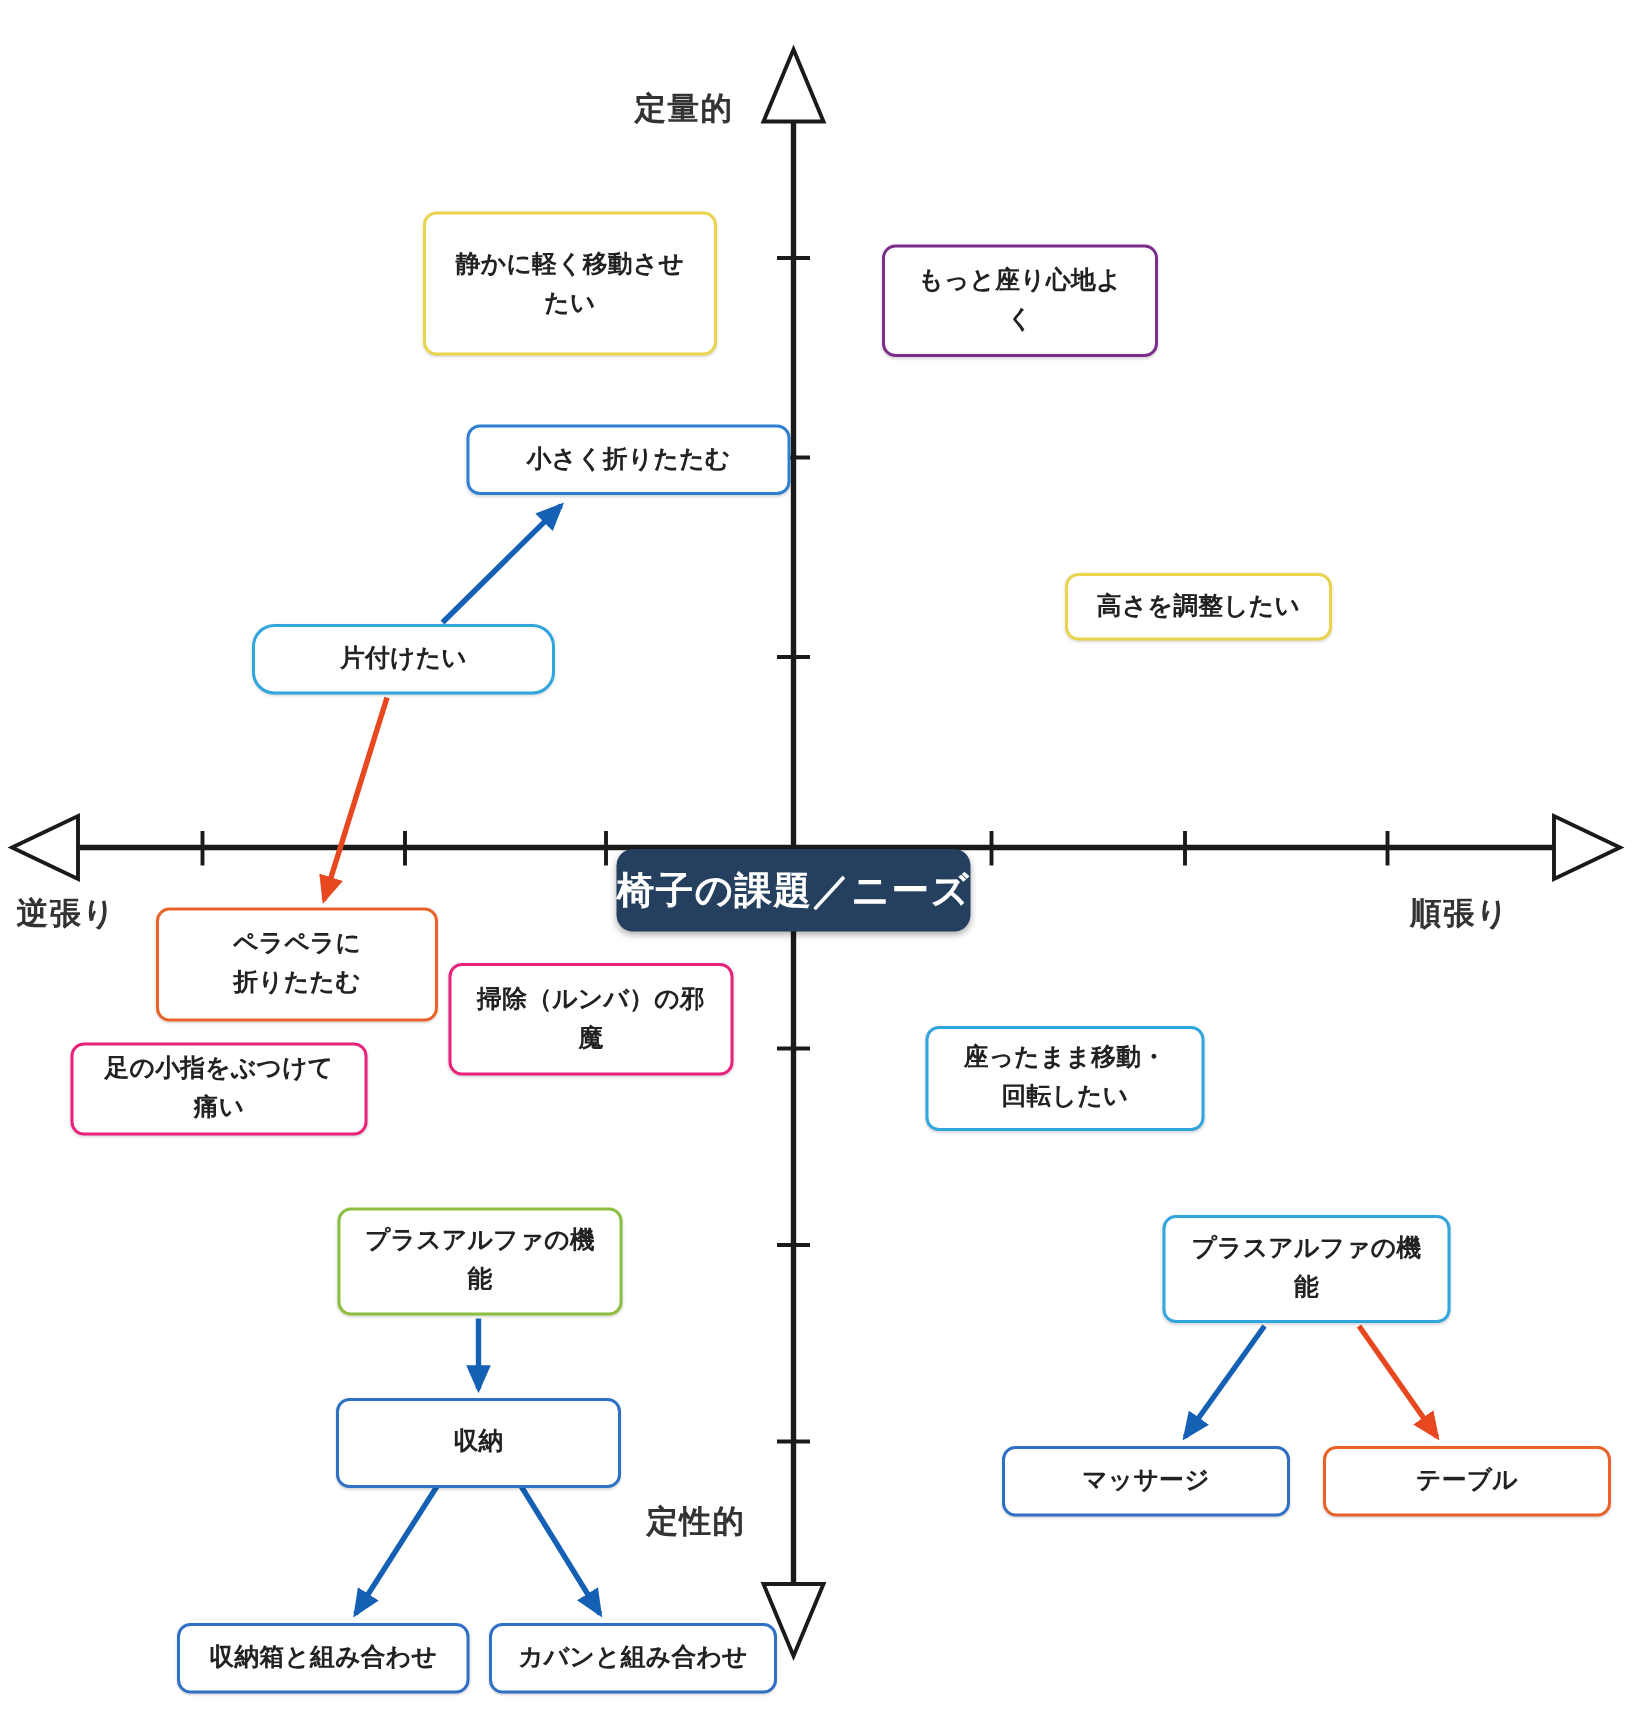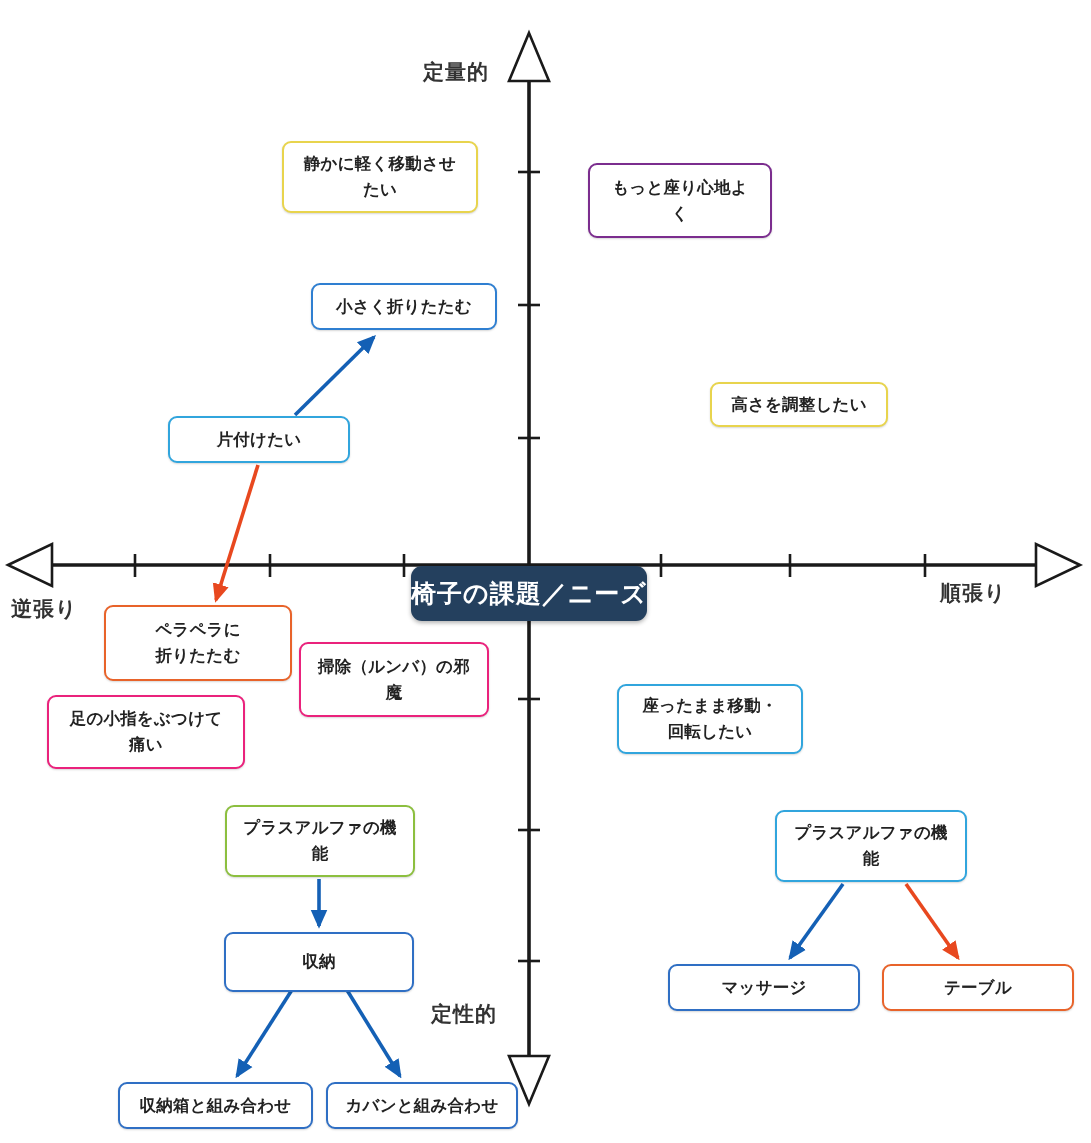--- a/index.html
+++ b/index.html
@@ -136,45 +136,45 @@
       <line x1="843" y1="884" x2="790" y2="958" stroke="#1460b5" stroke-width="3.6" marker-end="url(#ah-blue)"></line>
     </g>
     <g>
       <line x1="906" y1="884" x2="958" y2="958" stroke="#e8481f" stroke-width="3.6" marker-end="url(#ah-orange)"></line>
     </g>
   </svg>
 
   <div class="axis-label" style="left:423px; top:58px;">定量的</div>
   <div class="axis-label" style="left:431px; top:1000px;">定性的</div>
   <div class="axis-label" style="left:11px; top:595px;">逆張り</div>
-  <div class="axis-label" style="left:940px; top:579px;text-align:center;">順張り</div>
+  <div class="axis-label" style="left:940px; top:595px;text-align:center;">順張り</div>
 
   <div class="center-node" style="left:411px; top:538px; width:236px; height:55px;">椅子の課題／ニーズ</div>
 
-  <div class="node" style="left:282px; top:141px; width:196px; height:72px; border-color:#e8d44d;font-family:Liberation Serif, serif;">
+  <div class="node" style="left:282px; top:141px; width:196px; height:96px; border-color:#e8d44d;font-family:Liberation Serif, serif;">
     <div>
       <span>静かに軽く移動させ</span>
       <span>たい</span>
     </div>
   </div>
 
   <div class="node" style="left:588px; top:163px; width:184px; height:75px; border-color:#7b2d8e;">
     <div>
       <span>もっと座り心地よ</span>
       <span>く</span>
     </div>
   </div>
 
-  <div class="node" style="left:311px; top:283px; width:186px; height:47px; border-color:#2f7fd1;text-align:right;">
+  <div class="node" style="left:311px; top:283px; width:216px; height:47px; border-color:#2f7fd1;text-align:right;">
     <div>
         <span>小さく折りたたむ</span>
       </div>
   </div>
 
-  <div class="node" style="left:168px; top:416px; width:182px; height:47px; border-color:#31a5dd;">
+  <div class="node" style="left:168px; top:416px; width:202px; height:47px; border-color:#31a5dd;border-radius:15px;">
     <div>
         <span>片付けたい</span>
       </div>
   </div>
 
   <div class="node" style="left:710px; top:382px; width:178px; height:45px; border-color:#e8d44d;">
     <div>
         <span>高さを調整したい</span>
       </div>
   </div>
@@ -186,21 +186,21 @@
     </div>
   </div>
 
   <div class="node" style="left:299px; top:642px; width:190px; height:75px; border-color:#ea227c;">
     <div>
       <span>掃除（ルンバ）の邪</span>
       <span>魔</span>
     </div>
   </div>
 
-  <div class="node" style="left:47px; top:695px; width:198px; height:74px; border-color:#ea227c;">
+  <div class="node" style="left:47px; top:695px; width:198px; height:62px; border-color:#ea227c;">
     <div>
       <span>足の小指をぶつけて</span>
       <span>痛い</span>
     </div>
   </div>
 
   <div class="node" style="left:617px; top:684px; width:186px; height:70px; border-color:#31a5dd;">
     <div>
       <span>座ったまま移動・</span>
       <span>回転したい</span>

